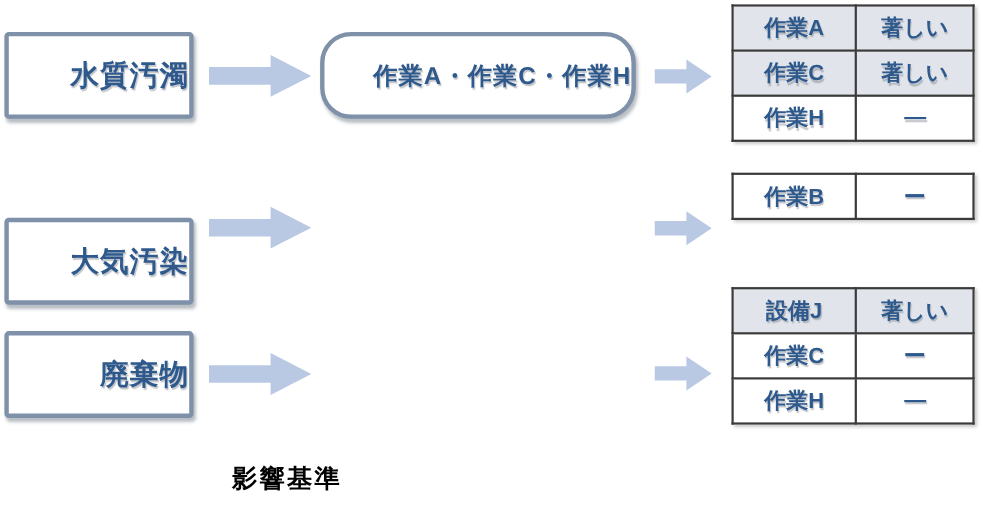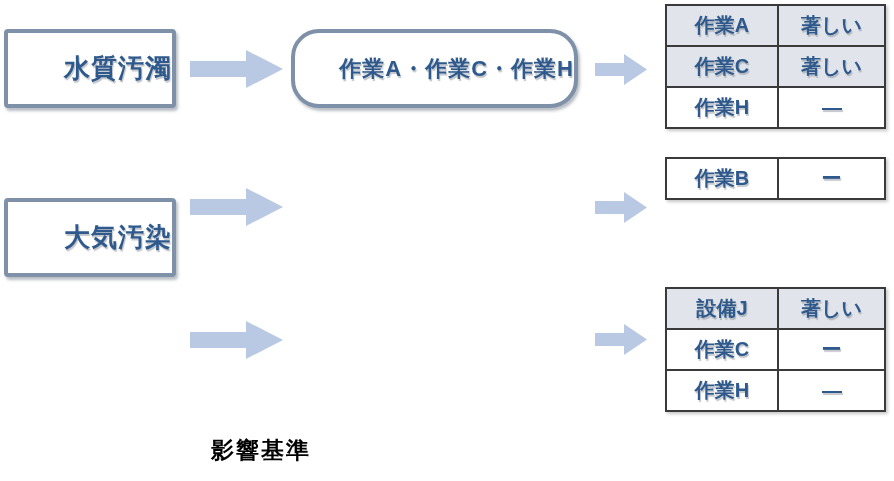--- a/index.html
+++ b/index.html
@@ -31,34 +31,34 @@
   .big-arrow { left:190px; width:95px; height:40px; }
   .small-arrow { left:595px; width:54px; height:35px; }
   .a1 { top:49px; } .a2 { top:187px; } .a3 { top:320px; }
   .s1 { top:52px; } .s2 { top:190px; } .s3 { top:322px; }
   table.rtable {
     position:absolute; left:665px; width:219px;
     border-collapse:collapse; background:#ffffff;
     box-shadow:2px 2px 3px rgba(0,0,0,0.22);
     table-layout:fixed;
   }
-  .t1 { top:4px; } .t2 { top:157px; } .t3 { top:287px; }
+  .t1 { top:4px; } .t2 { top:157px; } .t3 { top:261px; }
   table.rtable td {
     border:2px solid #3a3a3a;
     height:39px; text-align:center; vertical-align:middle;
     font-weight:bold; font-size:20px; color:#2E598C;
     text-shadow:1px 2px 1px rgba(120,125,135,0.45);
     padding:0; overflow:hidden;
   }
   td.c-name  { width:110px; }
   td.c-value { width:105px; }
   tr.shaded td { background:#E1E5EB; }
   td.dash-black { color:#101010; text-shadow:none; font-size:26px; letter-spacing:-1px; }
   .caption {
-    position:absolute; left:211px; top:435px;
+    position:absolute; left:211px; top:420px;
     font-size:23px; font-weight:bold; color:#000000;
     letter-spacing:2px; white-space:nowrap;
   }
 </style>
 </head>
 <body>
 
 <div class="canvas">
 
   <div class="box src-box g1">
@@ -109,20 +109,23 @@
   </div>
   <table class="rtable t2">
     <tbody>
     <tr>
       <td class="c-name">作業B</td>
       <td class="c-value">ー</td>
     </tr>
   </tbody>
     </table>
 
+  <div class="box src-box g3">
+    <span class="box-label">廃棄物</span>
+  </div>
   <div class="arrow big-arrow a3">
     <svg width="95" height="40" viewBox="0 0 95 40">
         <polygon points="0,12 56,12 56,1 93,20 56,39 56,28 0,28" fill="#B9C9E3"></polygon>
       </svg>
   </div>
   <div class="arrow small-arrow s3">
     <svg width="54" height="35" viewBox="0 0 54 35">
         <polygon points="0,11 29,11 29,2 52,17.5 29,33 29,24 0,24" fill="#B9C9E3"></polygon>
       </svg>
   </div>

